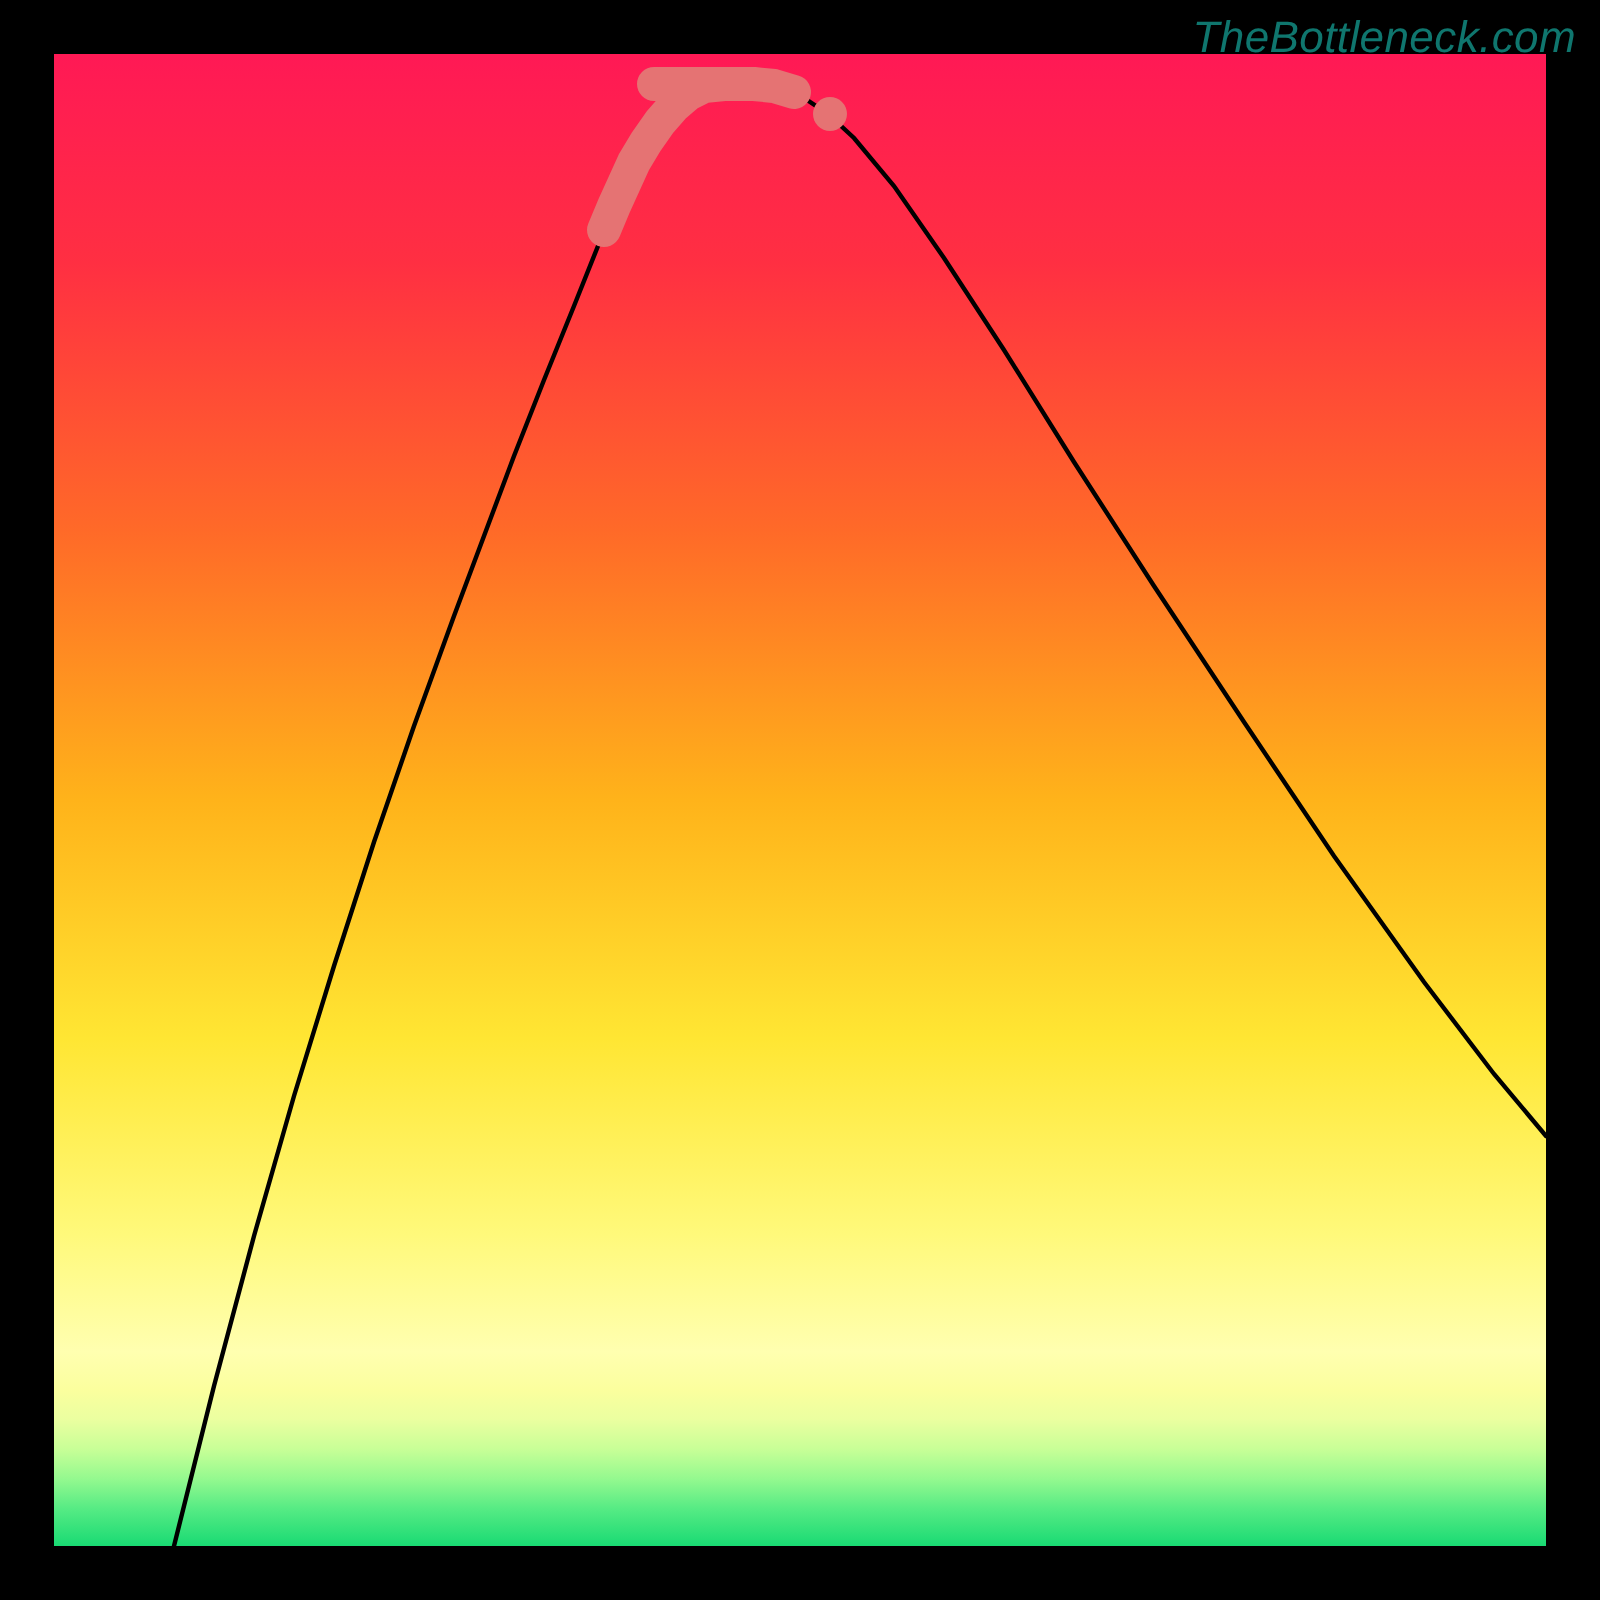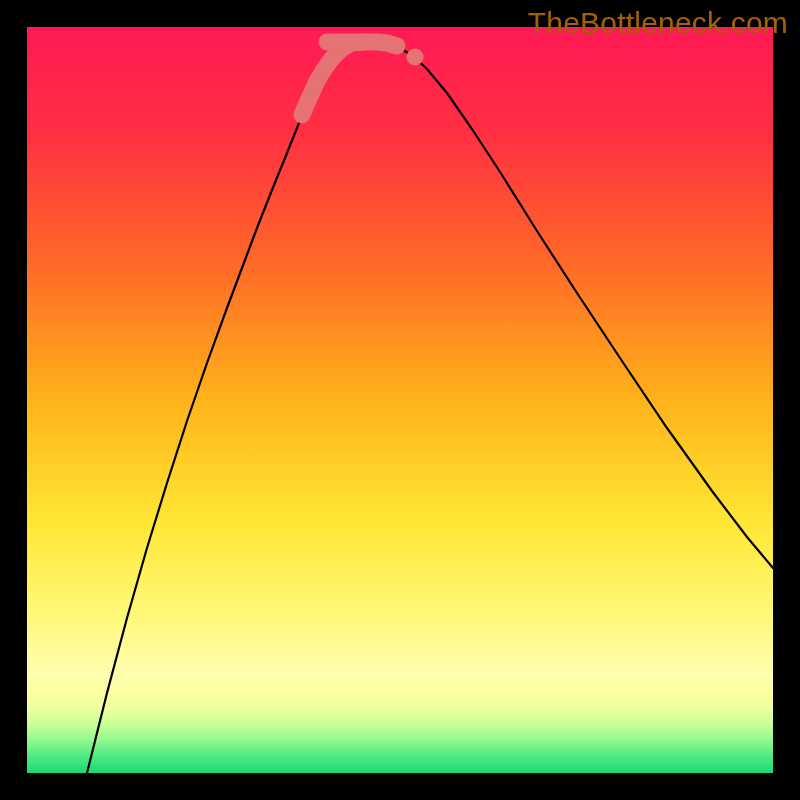--- a/index.html
+++ b/index.html
@@ -36,23 +36,24 @@
       #94f98f 95.5%,
       #56eb84 97.5%,
       #19da73 100%
     );
   }
   .watermark {
     position: absolute;
     top: 6px;
     right: 12px;
     font-family: Arial, Helvetica, sans-serif;
-    font-size: 30px;
-    color: #a16207;
+    font-size: 22px;
+    color: #0f766e;
     letter-spacing: 0.2px;
+    font-style: italic;
   }
   svg {
     position: absolute;
     inset: 0;
   }
 </style>
 </head>
 <body>
 
 <div class="frame">

